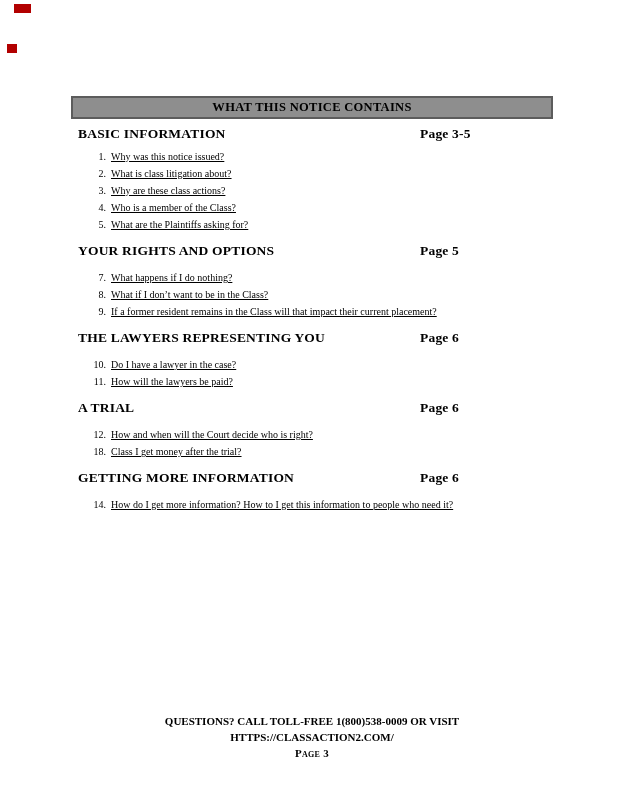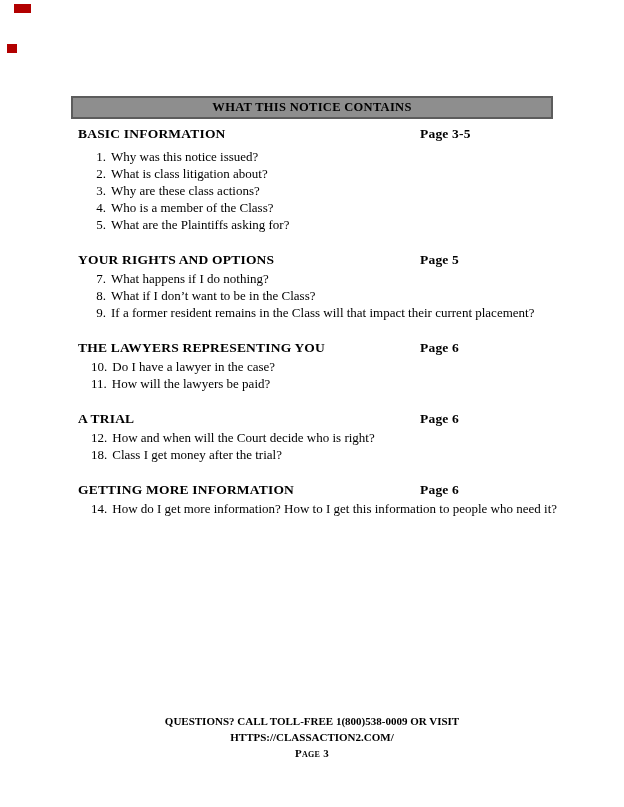--- a/index.html
+++ b/index.html
@@ -43,43 +43,44 @@
 
   
   .toc {
     position: absolute;
     left: 78px;
     top: 119px;
     width: 520px;
   }
   .section-heading {
     position: relative;
-    margin-top: 18px;
+    margin-top: 9px;
     font-weight: bold;
     font-size: 13.5px;
     line-height: 17px;
     letter-spacing: 0.2px;
     white-space: nowrap;
   }
   .toc-section:first-child .section-heading { margin-top: 6px; }
   .page-label {
     position: absolute;
     left: 342px;
     top: 0;
     font-weight: bold;
     font-size: 13.5px;
     text-align: center;
   }
-  .items { margin-top: 2px; }
+  .items { margin-top: 10px; }
   .toc-section:first-child .items { margin-top: 6px; }
   .toc-item {
     padding-left: 13px;
-    font-size: 13px;
+    font-size: 10px;
     line-height: 17px;
     white-space: nowrap;
+    text-decoration: underline;
   }
   .toc-item .num {
     display: inline-block;
     min-width: 15px;
     text-align: right;
     margin-right: 5px;
   }
 
   
   .footer {

